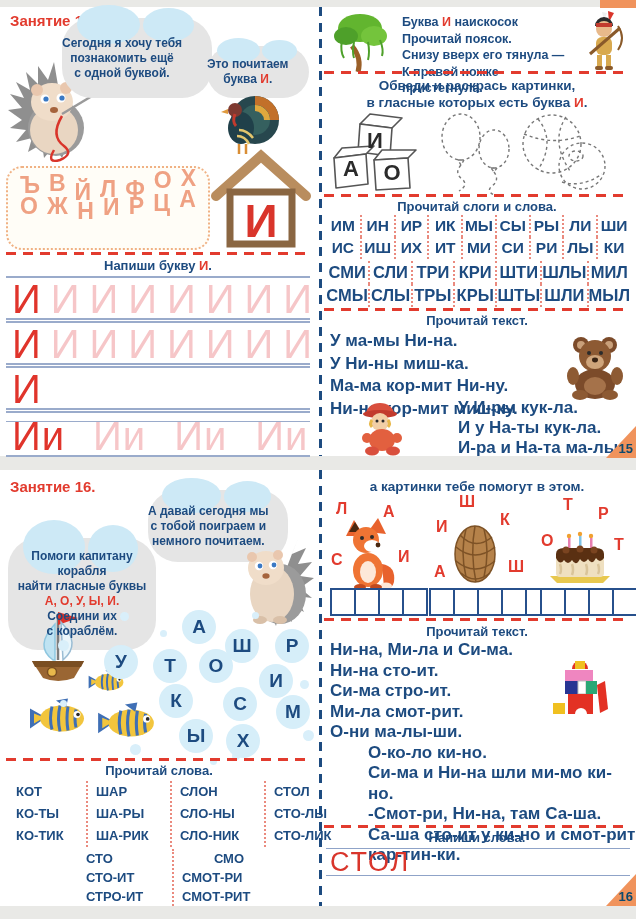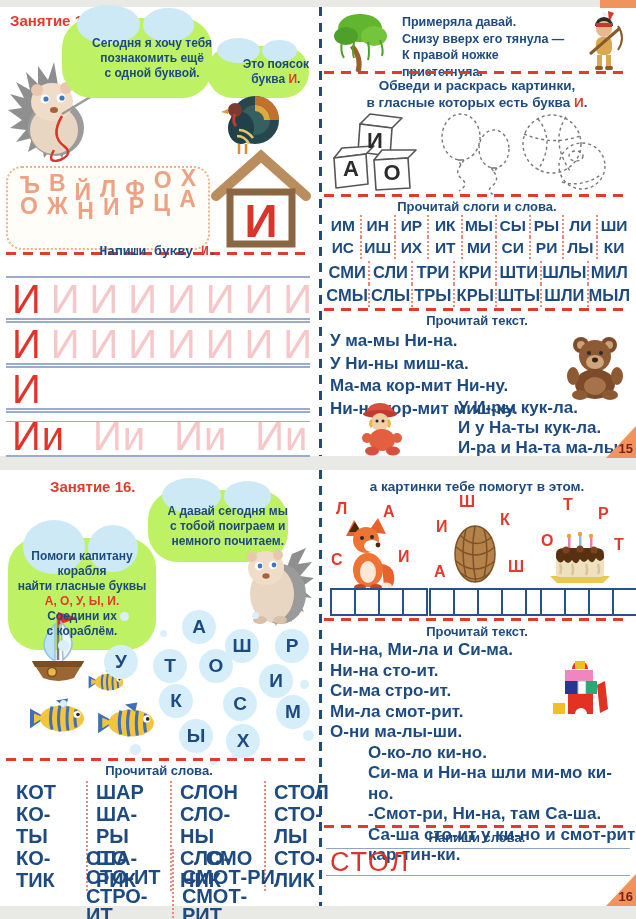--- a/index.html
+++ b/index.html
@@ -5,21 +5,21 @@
   html,body{margin:0;padding:0;}
   body{font-family:"Liberation Sans",sans-serif;}
   .canvas{position:relative;width:636px;height:919px;background:#ffffff;overflow:hidden;}
   .abs{position:absolute;}
   .strip{position:absolute;left:0;width:636px;background:#e9e9e6;}
   .red{color:#e23b2e;}
   .hdr{font-size:15px;font-weight:700;color:#e23b2e;}
   .title{font-size:13px;font-weight:700;color:#1d4b80;text-align:center;}
   .red-dash{height:3px;background:repeating-linear-gradient(90deg,#e23b2e 0 10px,transparent 10px 17px);}
   .blue-dash-v{width:3px;background:repeating-linear-gradient(180deg,#1d4b80 0 9px,transparent 9px 16px);}
-  .cloud{position:absolute;background:#bef264;border-radius:30px;display:flex;align-items:center;justify-content:flex-end;}
+  .cloud{position:absolute;background:#e5e5e5;border-radius:30px;display:flex;align-items:center;justify-content:flex-start;}
   .cloud:before,.cloud:after{content:"";position:absolute;background:#cde9f6;border-radius:50%;}
   .cloud:before{width:42%;height:48%;top:-16%;left:10%;}
   .cloud:after{width:34%;height:42%;top:-12%;right:12%;}
   .cloud .ct{position:relative;z-index:2;font-size:12px;font-weight:700;color:#1d4b80;text-align:center;line-height:15px;}
   .findbox{position:absolute;border:2px dotted #f0b184;border-radius:16px;background:#fffdf7;}
   .find-row{display:flex;justify-content:space-between;padding:0 12px;font-size:23px;font-weight:700;color:#efa183;line-height:22px;}
   .wrow{position:absolute;border-top:2px solid #9aabcb;border-bottom:2px solid #9aabcb;display:flex;align-items:flex-end;gap:10px;padding-left:6px;}
   .trace{font-size:40px;line-height:38px;font-weight:400;color:#f6c6c8;}
   .trace.first{color:#e0342b;}
   .trace.pair{letter-spacing:1px;}
@@ -28,32 +28,32 @@
   .g1{grid-template-columns:repeat(9,1fr);}
   .g1 .syl-cell{height:22px;font-size:15.5px;}
   .g1 .syl-cell:not(:nth-child(9n+1)){border-left:2px dotted #ea8a7e;}
   .g2{grid-template-columns:repeat(7,1fr);}
   .g2 .syl-cell{height:23px;font-size:16.5px;}
   .g2 .syl-cell:not(:nth-child(7n+1)){border-left:2px dotted #ea8a7e;}
   .rt{font-size:17px;font-weight:700;color:#1d4b80;line-height:22.5px;}
   .wcols{position:absolute;display:flex;}
   .wcol{padding:0 8px;}
   .wcol+.wcol{border-left:2px dotted #ea8a7e;}
-  .wcol div{font-size:20px;font-weight:700;color:#1d4b80;line-height:22px;}
+  .wcol div{font-size:13px;font-weight:700;color:#1d4b80;line-height:22px;}
   .lbub{position:absolute;width:34px;height:34px;border-radius:50%;background:#d6eef9;color:#1d4b80;font-size:19px;font-weight:700;display:flex;align-items:center;justify-content:center;}
   .dot{position:absolute;border-radius:50%;background:#d9effa;}
   .pletter{position:absolute;font-size:16px;font-weight:700;color:#e23b2e;}
   .boxes{position:absolute;display:flex;}
   .bx{width:22px;height:24px;border:2px solid #27508c;background:#fff;margin-left:-2px;}
   .bx:first-child{margin-left:0;}
   .story{font-size:17px;font-weight:700;color:#1d4b80;line-height:20.5px;}
   .wline{position:absolute;border-top:1.5px solid #8fa3c8;border-bottom:1.5px solid #8fa3c8;}
   .wword{font-size:27px;font-weight:400;color:#d9352b;letter-spacing:2px;line-height:26px;padding-left:4px;}
   .ptab{position:absolute;background:#f0935c;clip-path:polygon(100% 0,100% 100%,0 100%);}
-  .ptab span{position:absolute;right:3px;bottom:2px;font-size:13px;font-weight:700;color:#7f1d1d;}
+  .ptab span{position:absolute;right:3px;bottom:2px;font-size:13px;font-weight:700;color:#0c4a6e;}
 </style>
 </head>
 <body>
 
 <div class="canvas">
 
   <div class="strip" style="top:0;height:7px;"></div>
   <div class="strip" style="top:456px;height:14px;"></div>
   <div class="strip" style="top:906px;height:13px;"></div>
 
@@ -84,21 +84,21 @@
   <div class="cloud" style="left:62px;top:18px;width:150px;height:80px;">
     <div class="ct">
       <div>Сегодня я хочу тебя</div>
       <div>познакомить ещё</div>
       <div>с одной  буквой.</div>
     </div>
   </div>
 
   <div class="cloud" style="left:207px;top:46px;width:102px;height:52px;">
     <div class="ct">
-      <div>Это поясок</div>
+      <div>Это почитаем</div>
       <div><span>буква </span><span class="red">И</span><span>.</span></div>
     </div>
   </div>
 
   <div class="abs" style="left:213px;top:92px;width:70px;height:64px;">
     <svg width="70" height="64" viewBox="0 0 70 64">
       <circle cx="42" cy="28" r="24" fill="#27474e"></circle>
       <path d="M42 4 a24 24 0 0 1 24 24 l-9 0 a15 15 0 0 0 -15 -15 z" fill="#c2702a"></path>
       <circle cx="42" cy="28" r="15" fill="#35605f"></circle>
       <path d="M42 13 a15 15 0 0 1 15 15 l-6 0 a9 9 0 0 0 -9 -9 z" fill="#e0a93e"></path>
@@ -136,21 +136,21 @@
       <span style="transform:translateY(5px);">Н</span>
       <span style="transform:translateY(1px);">И</span>
       <span>Р</span>
       <span style="transform:translateY(-3px);">Ц</span>
       <span style="transform:translateY(-7px);">А</span>
     </div>
   </div>
 
   <div class="abs red-dash" style="left:6px;top:252px;width:304px;"></div>
 
-  <div class="abs title" style="left:6px;top:244px;width:304px;font-family:Liberation Mono, monospace;"><span>Напиши букву </span><span class="red">И</span><span>.</span></div>
+  <div class="abs title" style="left:6px;top:258px;width:304px;"><span>Напиши букву </span><span class="red">И</span><span>.</span></div>
 
   <div class="wrow" style="left:6px;top:276px;width:298px;height:40px;">
     <span class="trace first">И</span>
     <span class="trace">И</span>
     <span class="trace">И</span>
     <span class="trace">И</span>
     <span class="trace">И</span>
     <span class="trace">И</span>
     <span class="trace">И</span>
     <span class="trace">И</span>
@@ -180,21 +180,22 @@
     <svg width="62" height="64" viewBox="0 0 62 64">
       <path d="M28 62 q4 -14 -6 -26" stroke="#9a5f28" stroke-width="5" fill="none"></path>
       <ellipse cx="30" cy="18" rx="22" ry="14" fill="#62b52f"></ellipse>
       <ellipse cx="16" cy="26" rx="12" ry="9" fill="#4ea02a"></ellipse>
       <ellipse cx="44" cy="26" rx="13" ry="10" fill="#74c43c"></ellipse>
       <path d="M12 30 q-2 12 2 18 M24 32 q-2 10 0 16 M38 32 q2 10 0 18 M50 30 q4 10 2 16" stroke="#4ea02a" stroke-width="2" fill="none"></path>
     </svg>
   </div>
 
   <div class="abs" style="left:402px;top:14px;width:180px;font-size:12.5px;font-weight:700;color:#1d4b80;line-height:16.5px;">
-    <div>Примеряла давай.</div>
+    <div><span>Буква </span><span class="red">И</span><span> наискосок</span></div>
+    <div>Прочитай поясок.</div>
     <div>Снизу вверх его тянула —</div>
     <div>К правой ножке пристегнула.</div>
   </div>
 
   <div class="abs" style="left:578px;top:10px;width:52px;height:62px;">
     <svg width="52" height="62" viewBox="0 0 52 62">
       <polygon points="30,1 36,3 31,12" fill="#d9352b"></polygon>
       <polygon points="24,2 29,3 26,11" fill="#efefef"></polygon>
       <path d="M17 16 a9 9 0 0 1 18 0 z" fill="#2b2b2b"></path>
       <circle cx="26" cy="19" r="8" fill="#e8b98a"></circle>
@@ -338,21 +339,21 @@
         <circle cx="45" cy="40" r="5" fill="#e2603f"></circle>
       <ellipse cx="20" cy="53" rx="7" ry="4.5" fill="#d94f3d"></ellipse>
         <ellipse cx="41" cy="53" rx="7" ry="4.5" fill="#d94f3d"></ellipse>
     </svg>
   </div>
 
   <div class="ptab" style="left:606px;top:426px;width:30px;height:32px;">
       <span>15</span>
     </div>
 
-  <div class="abs hdr" style="left:10px;top:478px;margin-left:40px;">Занятие 16.</div>
+  <div class="abs hdr" style="left:10px;top:478px;">Занятие 16.</div>
 
   <div class="cloud" style="left:148px;top:490px;width:140px;height:72px;">
     <div class="ct">
       <div>А давай сегодня мы</div>
       <div>с тобой поиграем и</div>
       <div>немного почитаем.</div>
     </div>
   </div>
 
   <div class="cloud" style="left:8px;top:538px;width:148px;height:112px;">

